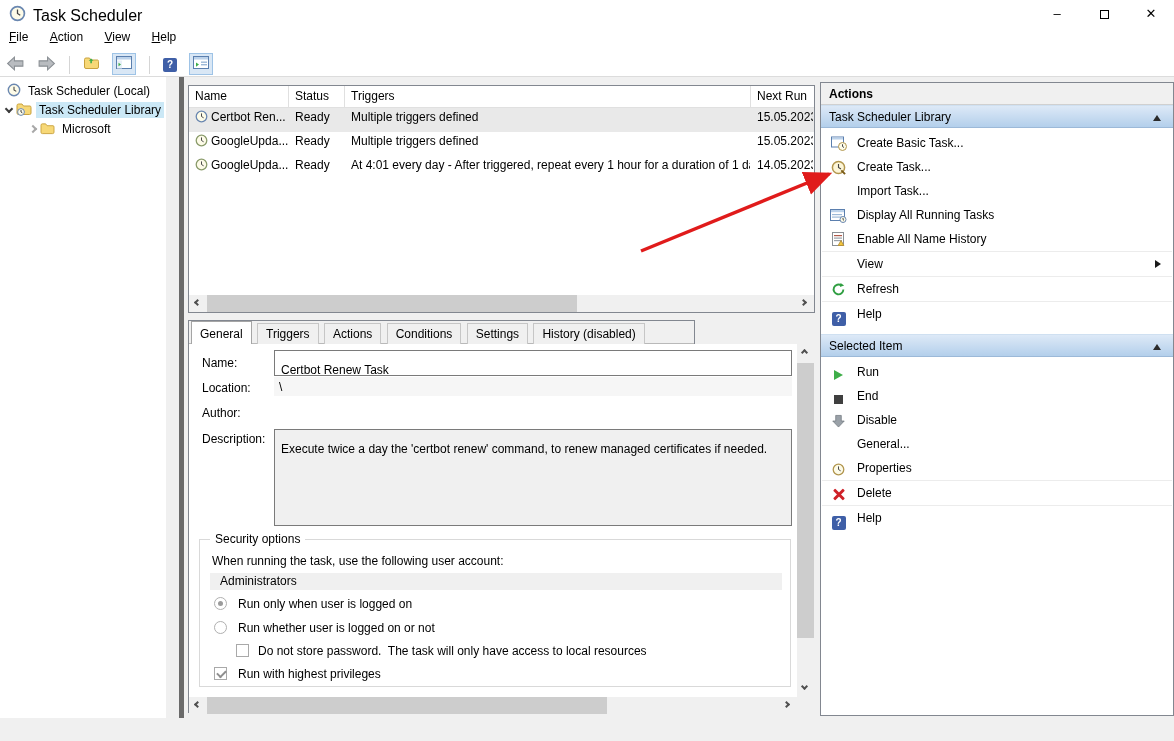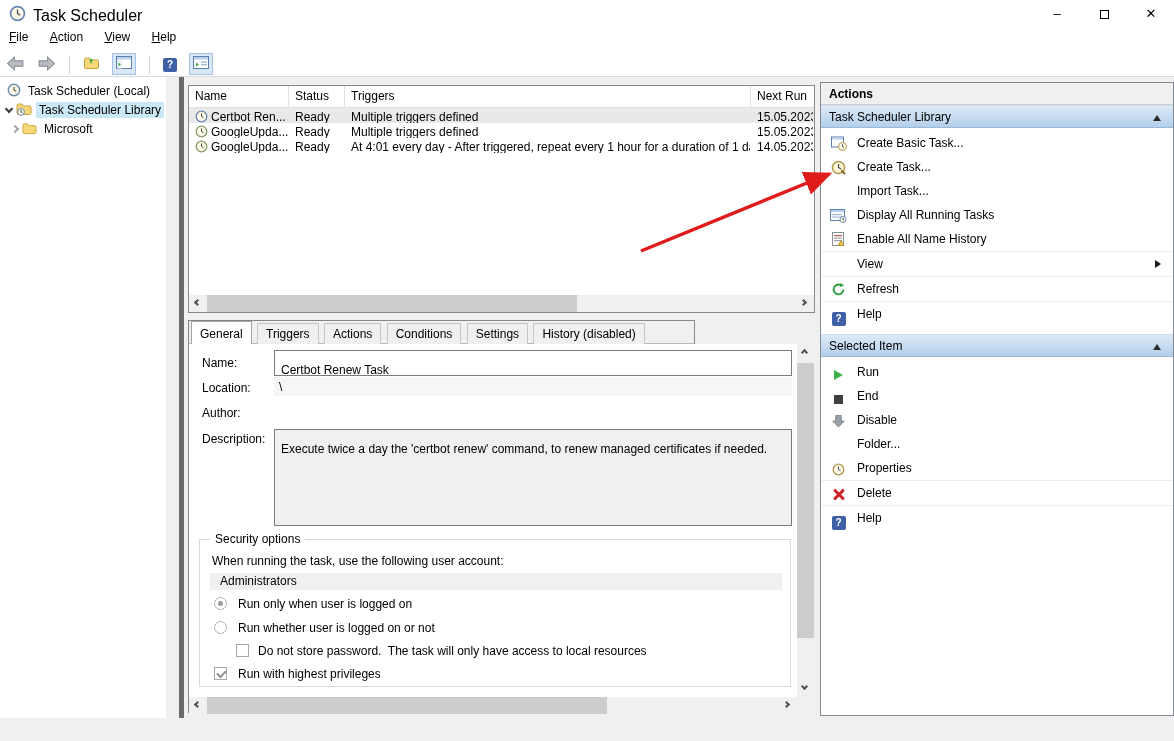--- a/index.html
+++ b/index.html
@@ -32,21 +32,21 @@
   .trow .sel { background:#cbe8f6; }
   .chev-open { display:inline-block; width:6px; height:6px; border-right:2px solid #3c3c3c; border-bottom:2px solid #3c3c3c; transform:rotate(45deg); margin:0 4px 2px 0; }
   .chev-closed { display:inline-block; width:6px; height:6px; border-top:2px solid #a8a8a8; border-right:2px solid #a8a8a8; transform:rotate(45deg); margin:0 4px 1px 0; }
   .ticon { display:inline-block; vertical-align:-2px; margin-right:4px; }
 
   
   #tasks { left:188px; top:85px; width:627px; height:228px; background:#fff; border:1px solid #828790; }
   #tl-header { display:flex; height:22px; border-bottom:1px solid #e0e0e0; }
   .hcell { padding:3px 12px 0 6px; border-right:1px solid #e0e0e0; overflow:hidden; white-space:nowrap; }
   .c-name{width:100px;} .c-status{width:56px;} .c-trig{width:406px;} .c-next{flex:1; border-right:none;}
-  .trowl { display:flex; height:15px; line-height:19px; white-space:nowrap; }
+  .trowl { display:flex; height:24px; line-height:19px; white-space:nowrap; }
   .trowl.selected { background:#e9e9e9; }
   .ccell { padding-left:6px; overflow:hidden; white-space:nowrap; border-right:1px solid transparent; }
   .ccell.c-name svg { vertical-align:-2px; margin-right:3px; }
   
   .hscroll { position:absolute; left:0; bottom:0; height:17px; background:#f0f0f0; width:100%; }
   .hs-arrow { position:absolute; top:0; width:17px; height:17px; }
   .hs-arrow.left{ left:0; } .hs-arrow.right{ right:0; }
   .hs-arrow i { position:absolute; left:6px; top:5px; width:5px; height:5px; border-left:2px solid #505050; border-bottom:2px solid #505050; }
   .hs-arrow.left i { transform:rotate(45deg); }
   .hs-arrow.right i { transform:rotate(225deg); left:4px; }
@@ -164,21 +164,21 @@
             <path d="M8 4.2V8l2.6 1.6" stroke="#444" stroke-width="1.2" fill="none"></path>
           </svg></span><span class="lbl">Task Scheduler (Local)</span>
     </div>
     <div class="trow" style="padding-left:6px;">
       <span class="chev-open"></span><span class="ticon"><svg width="16" height="14" viewBox="0 0 16 14">
             <path d="M1 3.5Q1 2 2.5 2H6l1.5 2H14q1 0 1 1.5V11q0 1.5-1.5 1.5h-11Q1 12.5 1 11Z" fill="#f7d877" stroke="#c9a23e"></path>
             <circle cx="5" cy="10" r="3.4" fill="#fdfbe8" stroke="#6a87b0"></circle>
             <path d="M5 8v2l1.4.9" stroke="#444" fill="none"></path>
           </svg></span><span class="lbl sel">Task Scheduler Library</span>
     </div>
-    <div class="trow" style="padding-left:12px;">
+    <div class="trow" style="padding-left:12px;margin-left:18px;">
       <span class="chev-closed"></span><span class="ticon"><svg width="15" height="13" viewBox="0 0 16 14">
             <path d="M1 3.5Q1 2 2.5 2H6l1.5 2H14q1 0 1 1.5V11q0 1.5-1.5 1.5h-11Q1 12.5 1 11Z" fill="#f7d877" stroke="#c9a23e"></path>
           </svg></span><span class="lbl">Microsoft</span>
     </div>
   </div>
   <div id="tree-divider" class="abs"></div>
 
   <div id="tasks" class="abs">
     <div id="tl-header">
       <div class="hcell c-name">Name</div>
@@ -364,21 +364,21 @@
       <span class="act-lbl">End</span>
     </div>
     <div class="act-item">
       <span class="act-ico"><svg width="13" height="14" viewBox="0 0 14 14">
             <path d="M4 1h6v6h3.2L7 13.5.8 7H4z" fill="#9aa1a8" stroke="#70777e" stroke-width="0.8"></path>
           </svg></span>
       <span class="act-lbl">Disable</span>
     </div>
     <div class="act-item">
       <span class="act-ico"></span>
-      <span class="act-lbl">Folder...</span>
+      <span class="act-lbl">General...</span>
     </div>
     <div class="act-item">
       <span class="act-ico"><svg width="13" height="13" viewBox="0 0 16 16">
             <circle cx="8" cy="8" r="6.5" fill="#fdfbe8" stroke="#b2964e" stroke-width="1.6"></circle>
             <path d="M8 4.2V8l2.6 1.6" stroke="#444" stroke-width="1.2" fill="none"></path>
           </svg></span>
       <span class="act-lbl">Properties</span>
     </div>
     <div class="act-sep"></div>
     <div class="act-item">

